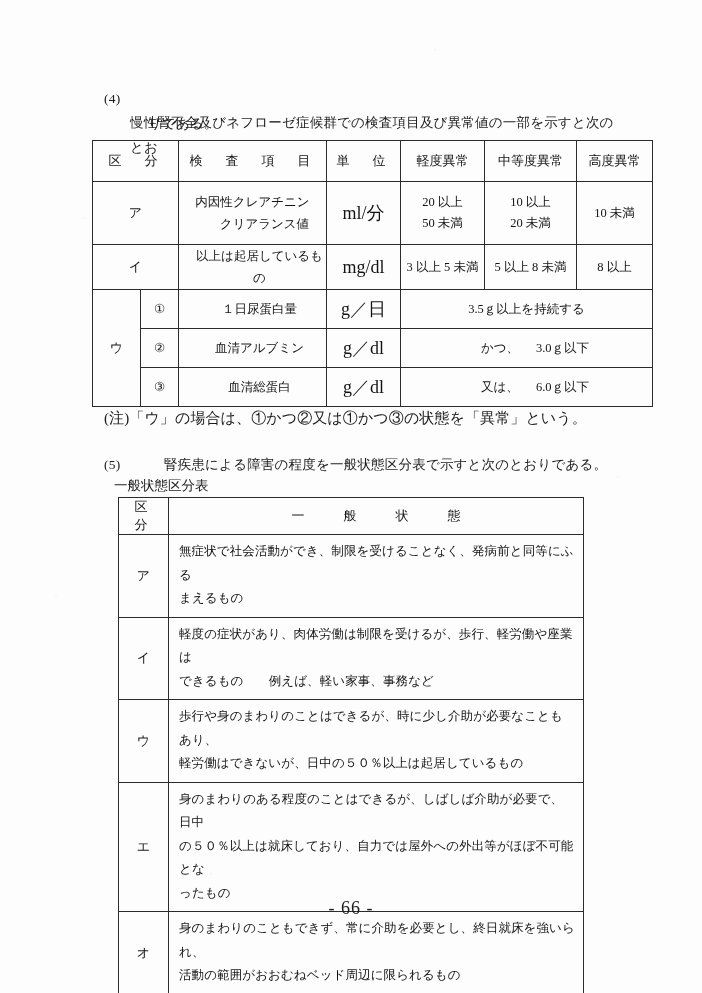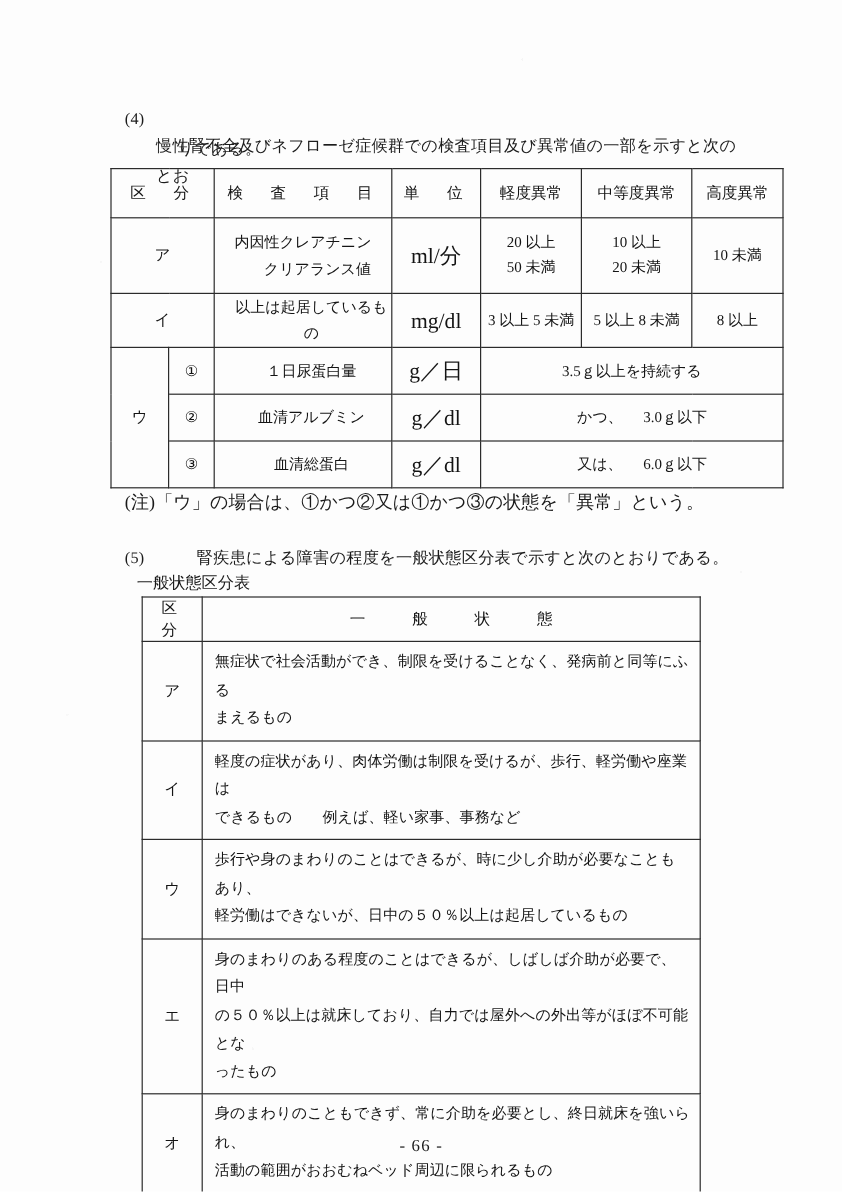--- a/index.html
+++ b/index.html
@@ -52,23 +52,23 @@
     position: absolute;
     left: 104px;
     top: 409px;
     font-size: 15px;
     letter-spacing: 0.1px;
   }
   .pageno {
     position: absolute;
     left: 0;
     right: 0;
-    top: 948px;
+    top: 898px;
     text-align: center;
-    font-size: 14px;
+    font-size: 18px;
     letter-spacing: 1px;
   }
 
   
   table.doc {
     position: absolute;
     border-collapse: collapse;
     table-layout: fixed;
     font-size: 12.5px;
     color: #141414;

